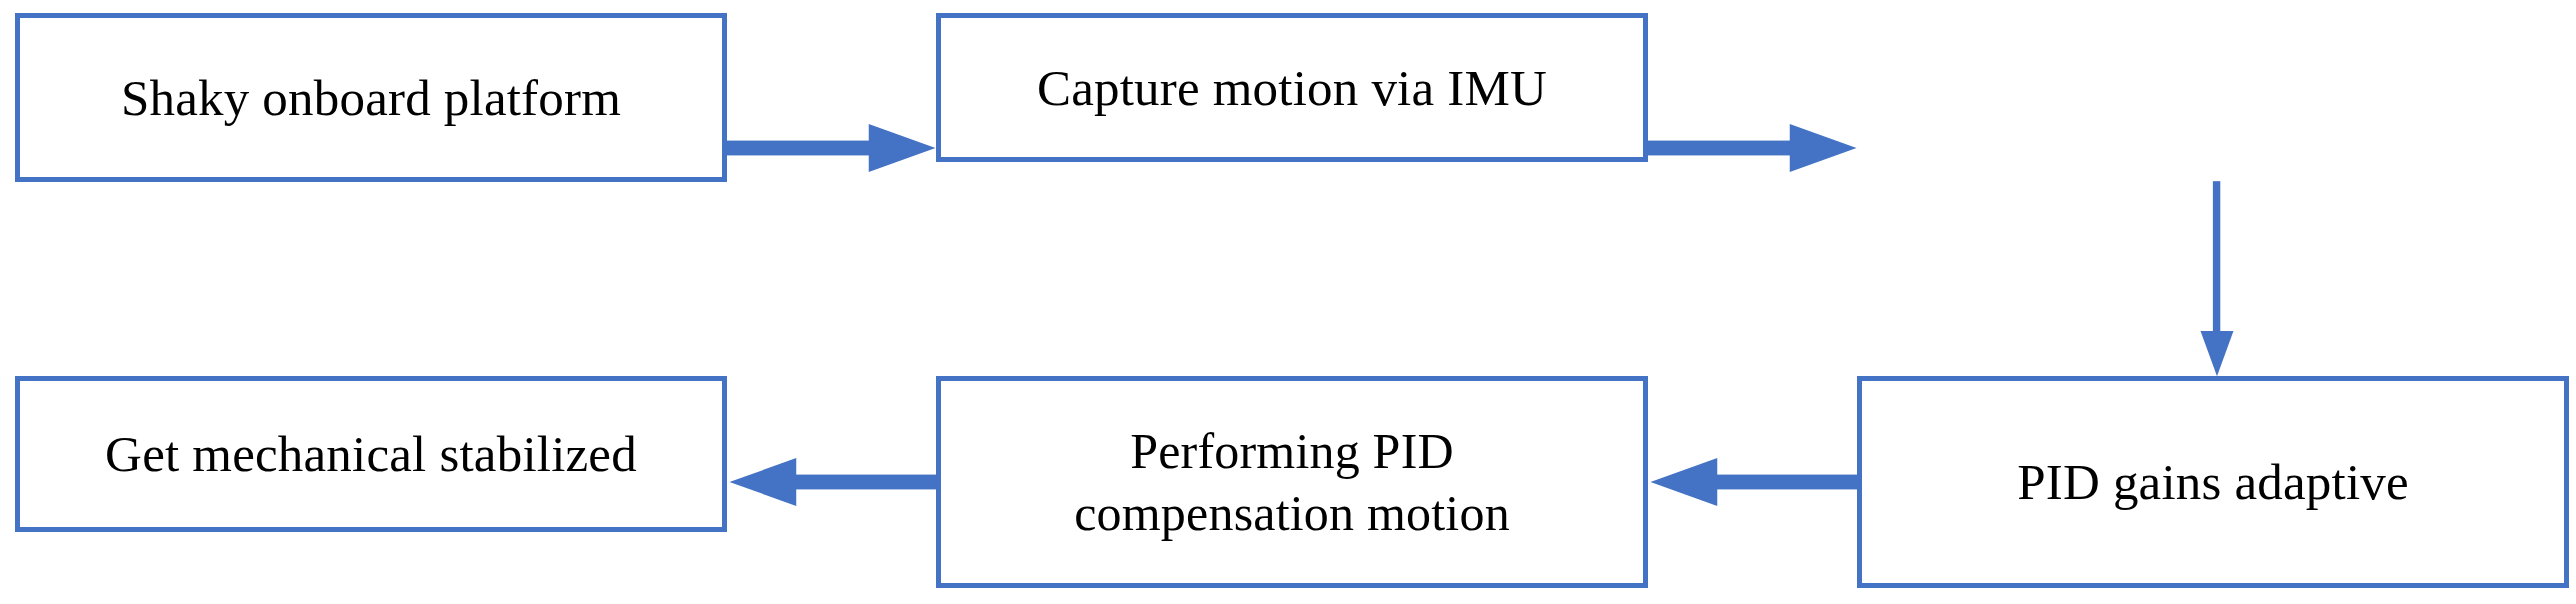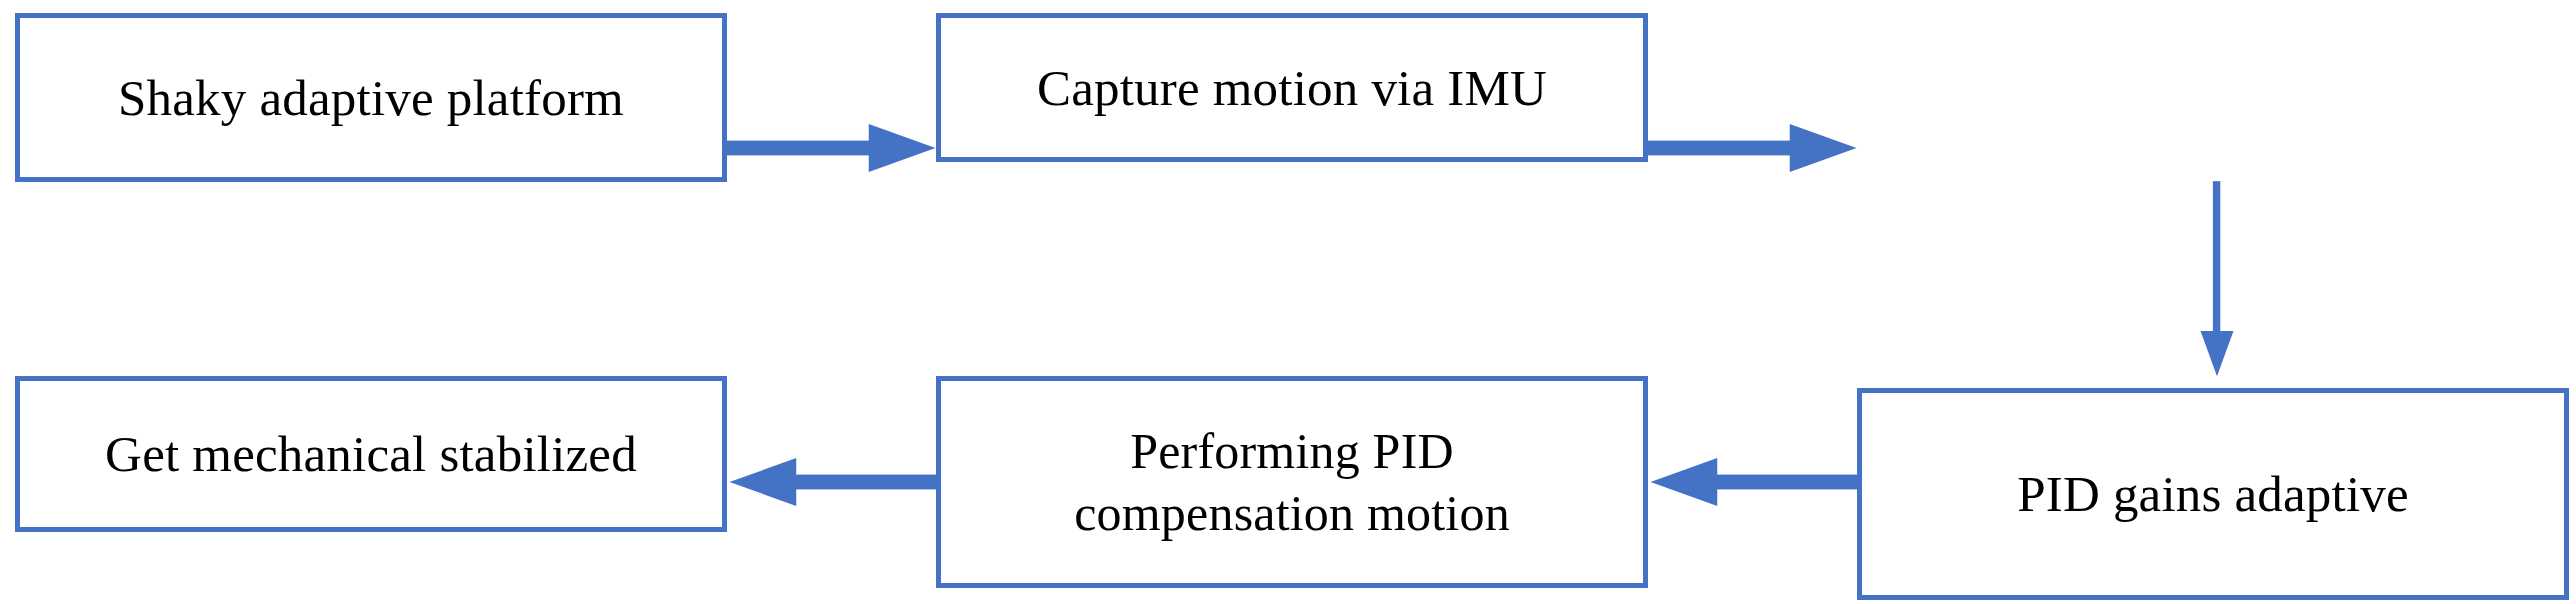--- a/index.html
+++ b/index.html
@@ -50,38 +50,38 @@
     display: block;
     overflow: visible;
   }
 </style>
 </head>
 <body>
 
 <div id="diagram-root">
 
   <div class="node" style="left:15px; top:13.2px; width:712px; height:169px;">
-    <div class="node-label">Shaky adaptive platform</div>
+    <div class="node-label">Shaky onboard platform</div>
   </div>
 
   <div class="node" style="left:936px; top:13.2px; width:712px; height:149px;">
     <div class="node-label">Capture motion via IMU</div>
   </div>
 
 
   <div class="node" style="left:15px; top:376px; width:712px; height:156px;">
     <div class="node-label">Get mechanical stabilized</div>
   </div>
 
   <div class="node" style="left:936px; top:376px; width:712px; height:212px;">
     <div class="node-label two-line">Performing  PID
 compensation motion</div>
   </div>
 
-  <div class="node" style="left:1857px; top:376px; width:712px; height:212px;margin-top:12px;">
+  <div class="node" style="left:1857px; top:376px; width:712px; height:212px;">
     <div class="node-label">PID gains adaptive</div>
   </div>
 
   <div class="conn" style="left:727px; top:119px; width:211px; height:58px;">
     <svg width="211" height="58" viewBox="0 0 256 70" xmlns="http://www.w3.org/2000/svg">
       <rect x="0" y="26" width="178" height="18" fill="#4472C4"></rect>
       <polygon points="172,6 172,64 253,35" fill="#4472C4"></polygon>
     </svg>
   </div>
 

